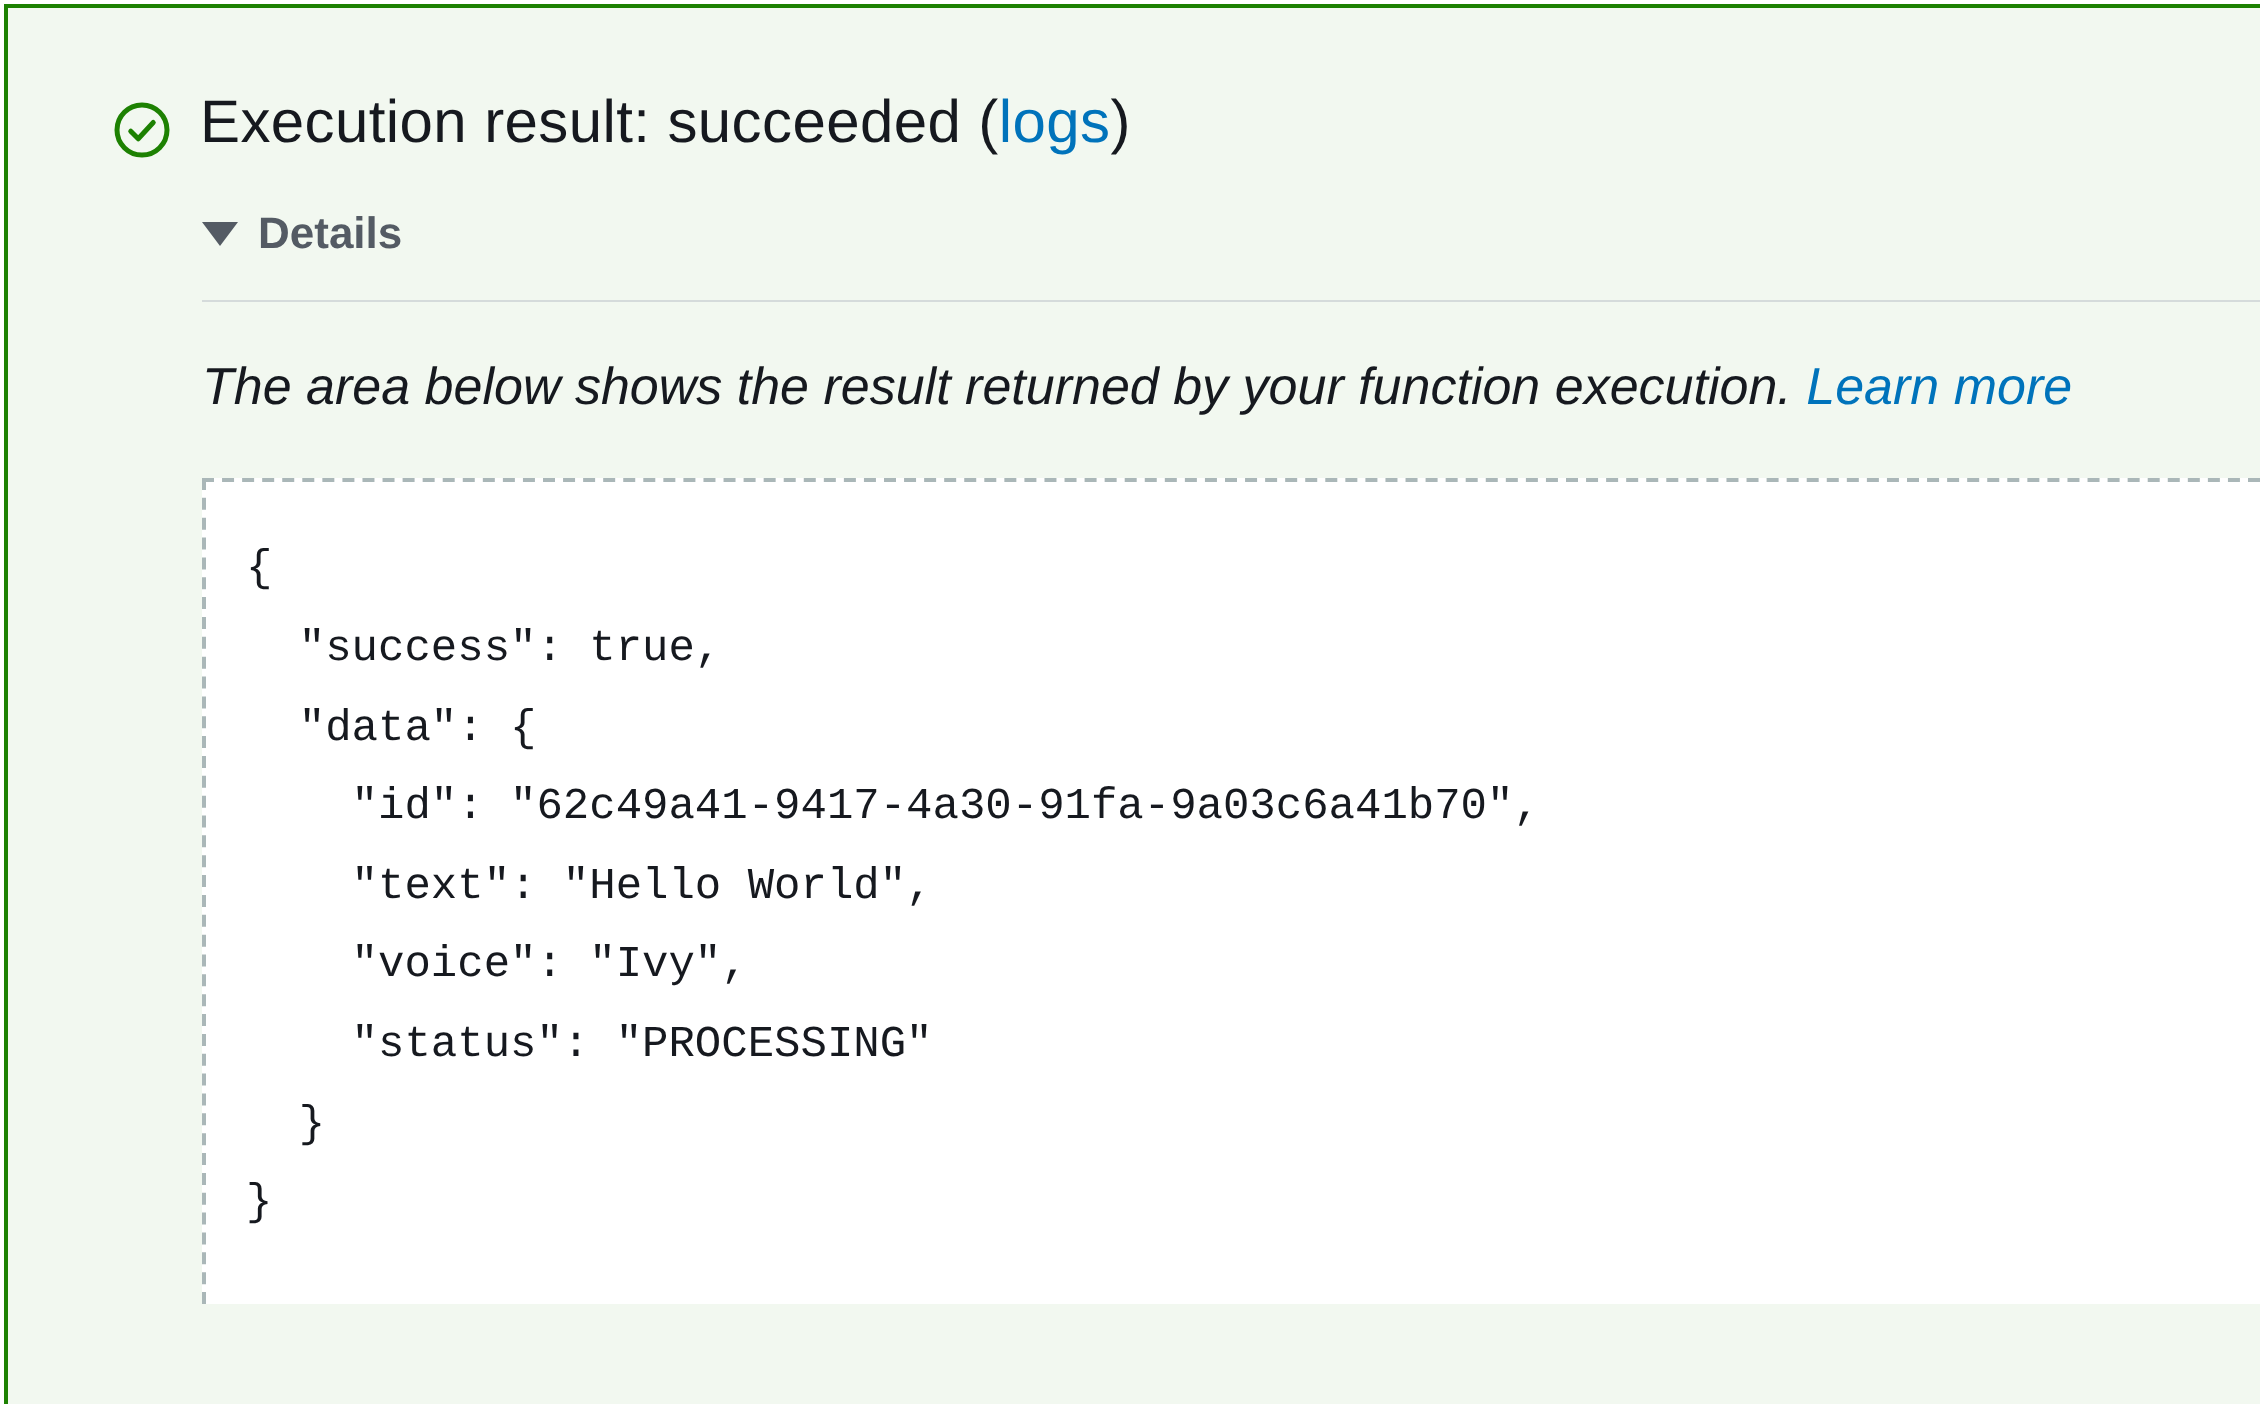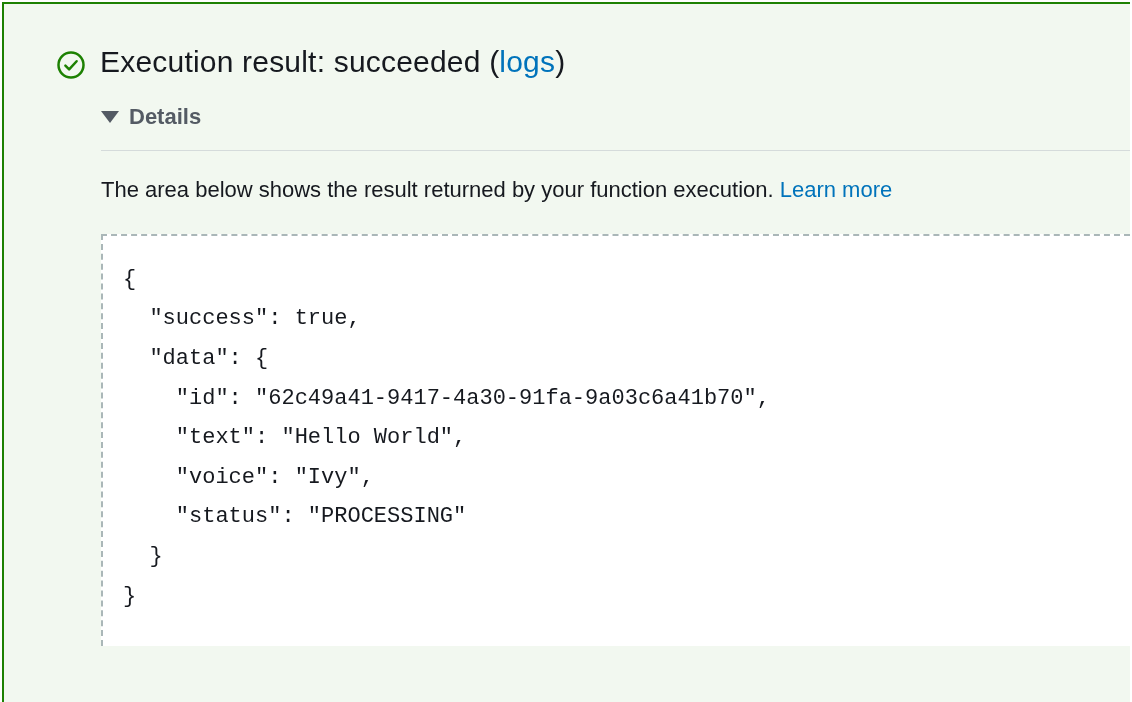--- a/index.html
+++ b/index.html
@@ -71,23 +71,24 @@
       border-right: 9px solid transparent;
       border-top: 12px solid #545b64;
     }
     .details-label {
       font-size: 22px;
       font-weight: 700;
       color: #545b64;
     }
     .description {
       margin-top: 24px;
-      font-size: 22px;
+      font-size: 26px;
       color: #16191f;
       line-height: 1.4;
+      font-style: italic;
     }
     .description .link {
       color: #0073bb;
       text-decoration: none;
       cursor: pointer;
     }
     .result-box {
       margin-top: 28px;
       border: 2px dashed #aab7b8;
       border-right: none;

